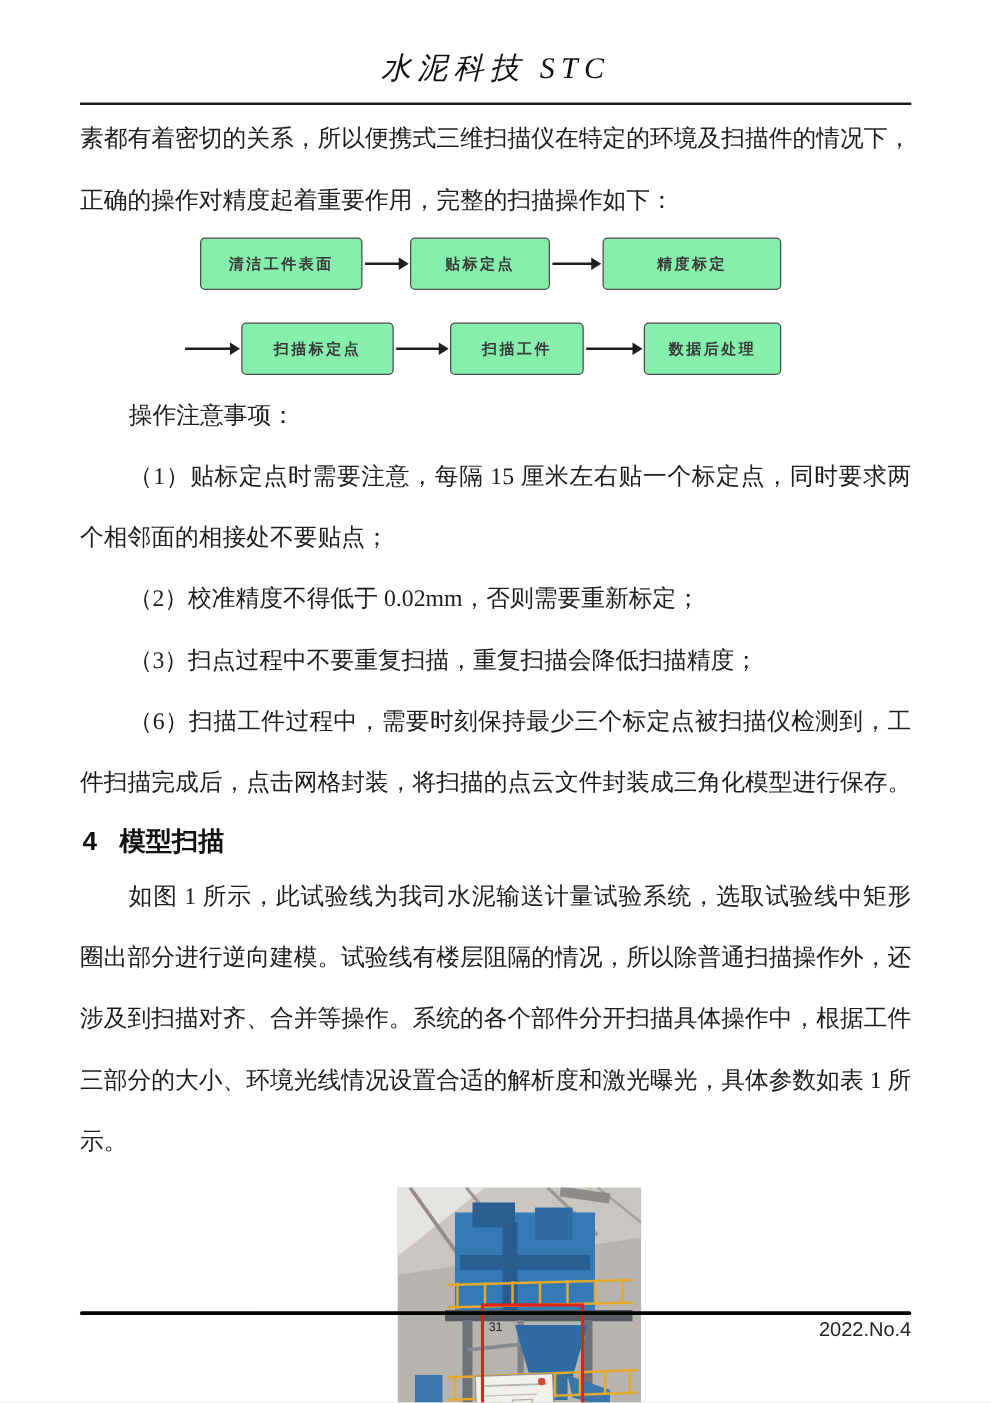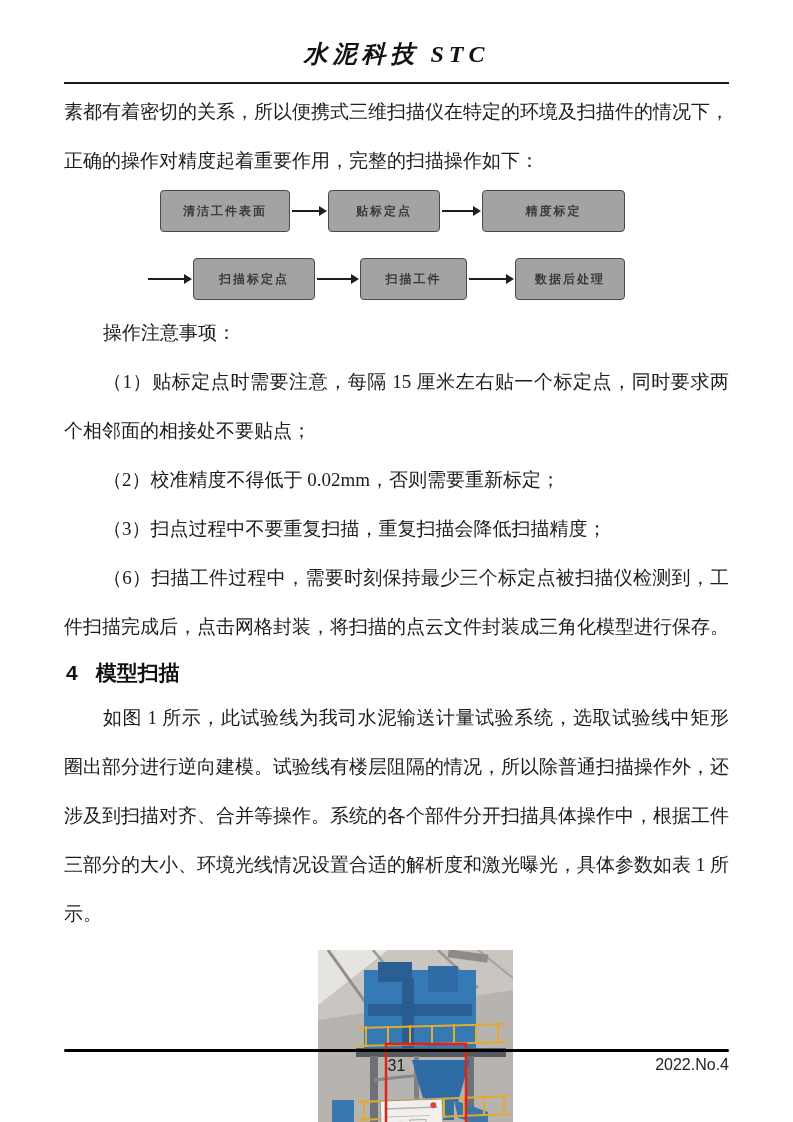--- a/index.html
+++ b/index.html
@@ -8,38 +8,38 @@
     width:793px;height:1122px;
     background:#ffffff;
     margin:0 auto;
     font-family:"Liberation Serif","DejaVu Serif",serif;
     color:#1c1c1c;
     overflow:hidden;
   }
   .header-title{
     position:absolute;top:38px;left:0;right:0;
     text-align:center;
-    font-size:24px;font-weight:bold;font-style:italic;
+    font-size:24px;font-weight:normal;font-style:italic;
     letter-spacing:5px;color:#111;
   }
   .header-rule{
     position:absolute;top:82px;left:64px;width:665px;height:2px;
     background:#1a1a1a;
   }
   .content{position:absolute;top:87px;left:64px;width:665px;}
   .para{
     font-size:19px;line-height:49px;margin:0;
     text-align:justify;color:#1c1c1c;
   }
   .indent{text-indent:2.05em;}
   
   .flowchart{position:relative;height:118px;margin:3px 0 2px 0;}
   .fc-box{
     position:absolute;height:42px;
-    border:1.5px solid #4a4a4a;border-radius:4px;background:#a3a3a3;
+    border:1.5px solid #4a4a4a;border-radius:4px;background:#86efac;
     display:flex;align-items:center;justify-content:center;
     font-family:"Liberation Sans","DejaVu Sans",sans-serif;
     font-size:12px;font-weight:bold;color:#3a3a3a;letter-spacing:2px;
     box-sizing:border-box;
   }
   .fc-arrow{position:absolute;height:2px;background:#1e1e1e;}
   .fc-arrow::after{
     content:'';position:absolute;right:-7px;top:-4px;width:0;height:0;
     border-left:8px solid #1e1e1e;border-top:5px solid transparent;border-bottom:5px solid transparent;
   }
@@ -59,21 +59,21 @@
     font-size:18px;color:#222;letter-spacing:1px;
   }
   
   .footer-rule{
     position:absolute;top:1049px;left:64px;width:665px;height:3px;
     background:#000;border-radius:2px;
   }
   .footer-page{
     position:absolute;top:1057px;left:0;right:0;text-align:center;
     font-family:"Liberation Sans","DejaVu Sans",sans-serif;
-    font-size:16px;color:#222;
+    font-size:10px;color:#222;
   }
   .footer-issue{
     position:absolute;top:1056px;right:64px;
     font-family:"Liberation Sans","DejaVu Sans",sans-serif;
     font-size:16px;color:#222;
   }
 </style>
 </head>
 <body>
 

